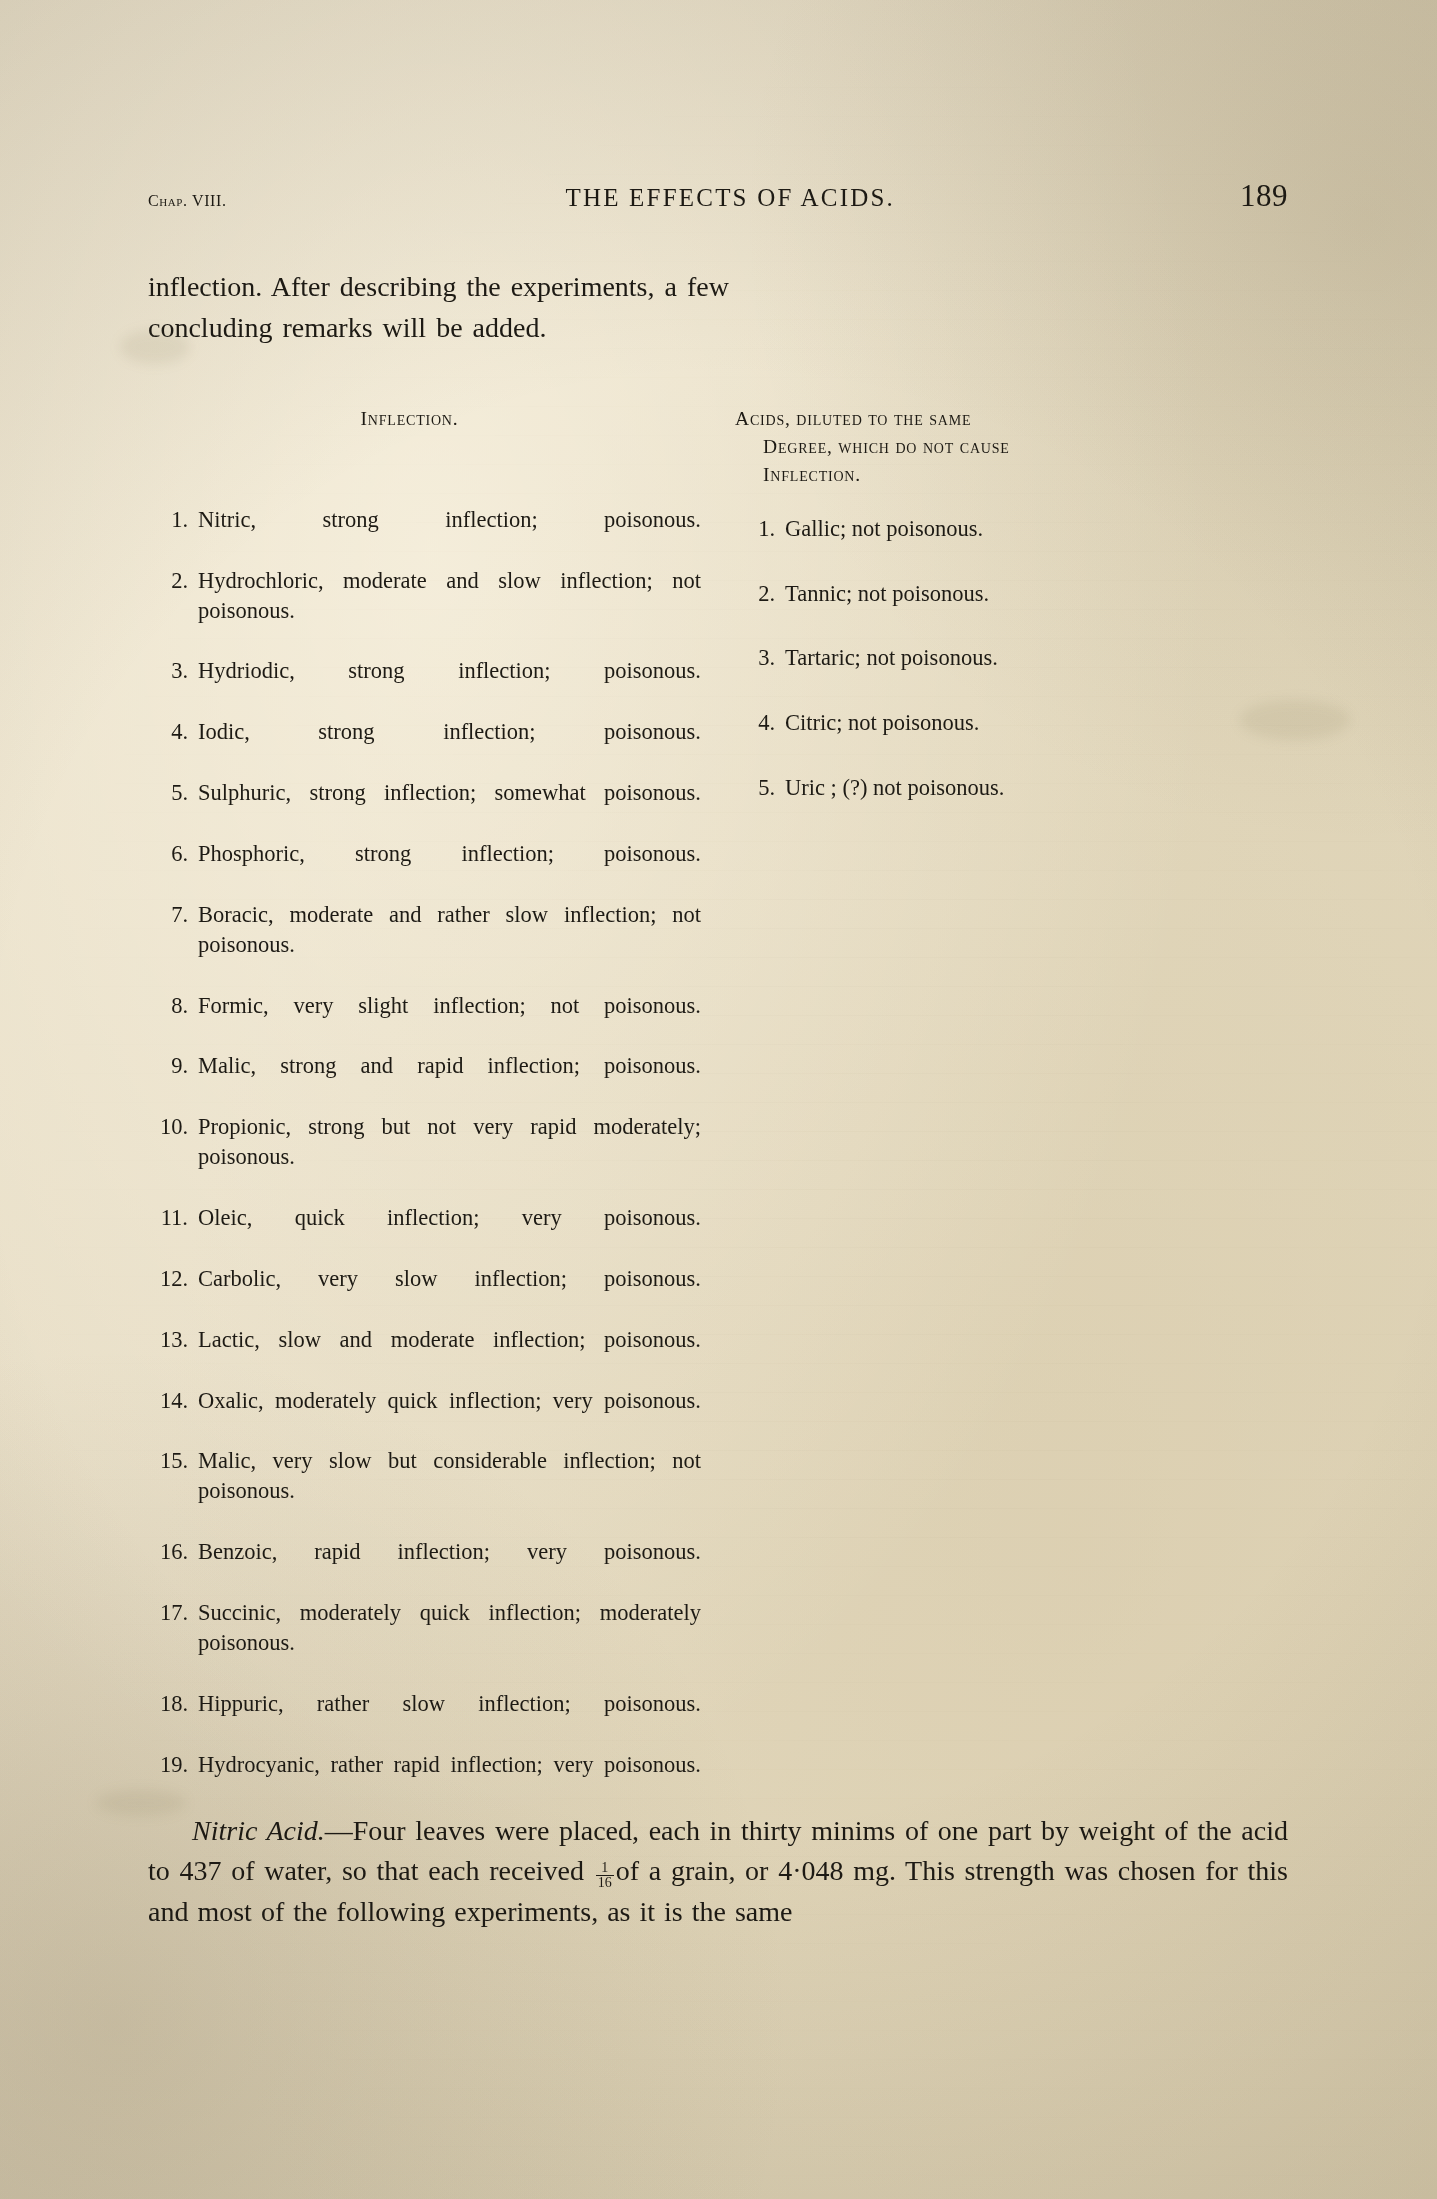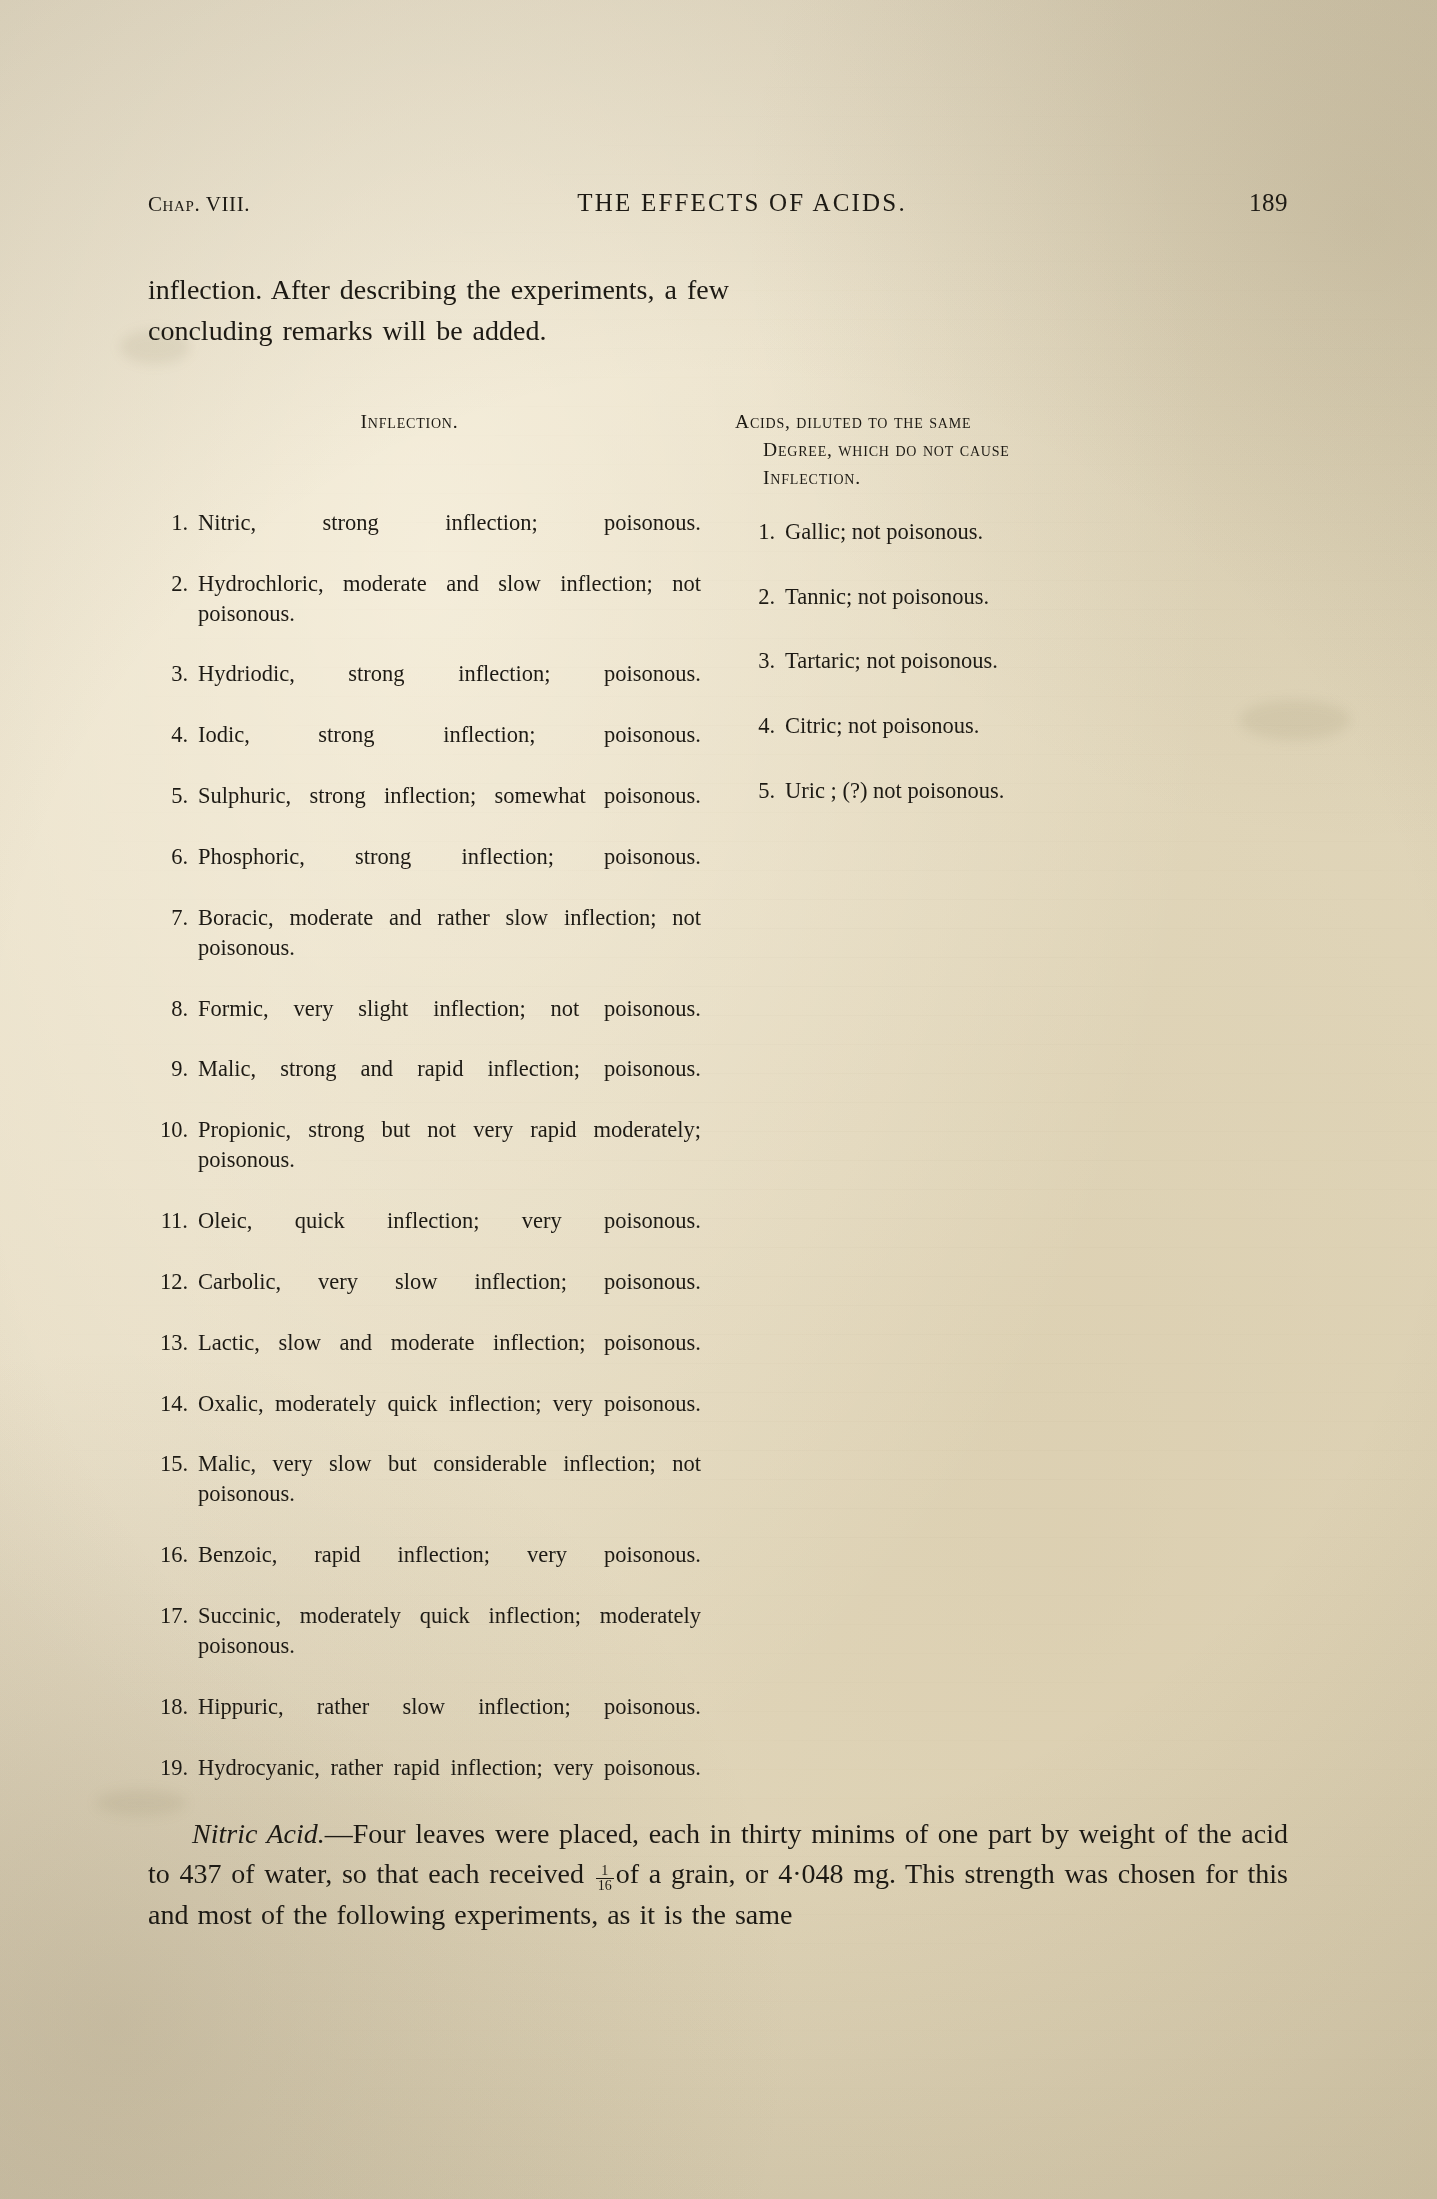--- a/index.html
+++ b/index.html
@@ -61,35 +61,35 @@
 
   
   .running-head {
     display: flex;
     align-items: baseline;
     width: 100%;
     margin-bottom: 52px;
   }
   .rh-left {
     font-variant: small-caps;
-    font-size: 21px;
+    font-size: 16px;
     letter-spacing: 0.6px;
     white-space: nowrap;
     margin-top: 40px;
   }
   .rh-center {
     flex: 1;
     text-align: center;
     font-size: 25px;
     letter-spacing: 2.2px;
     text-transform: uppercase;
     padding-left: 18px;
   }
   .rh-right {
-    font-size: 25px;
+    font-size: 31px;
     letter-spacing: 0.5px;
     white-space: nowrap;
     min-width: 72px;
     text-align: right;
   }
 
   
   .intro {
     font-size: 28px;
     line-height: 1.48;

